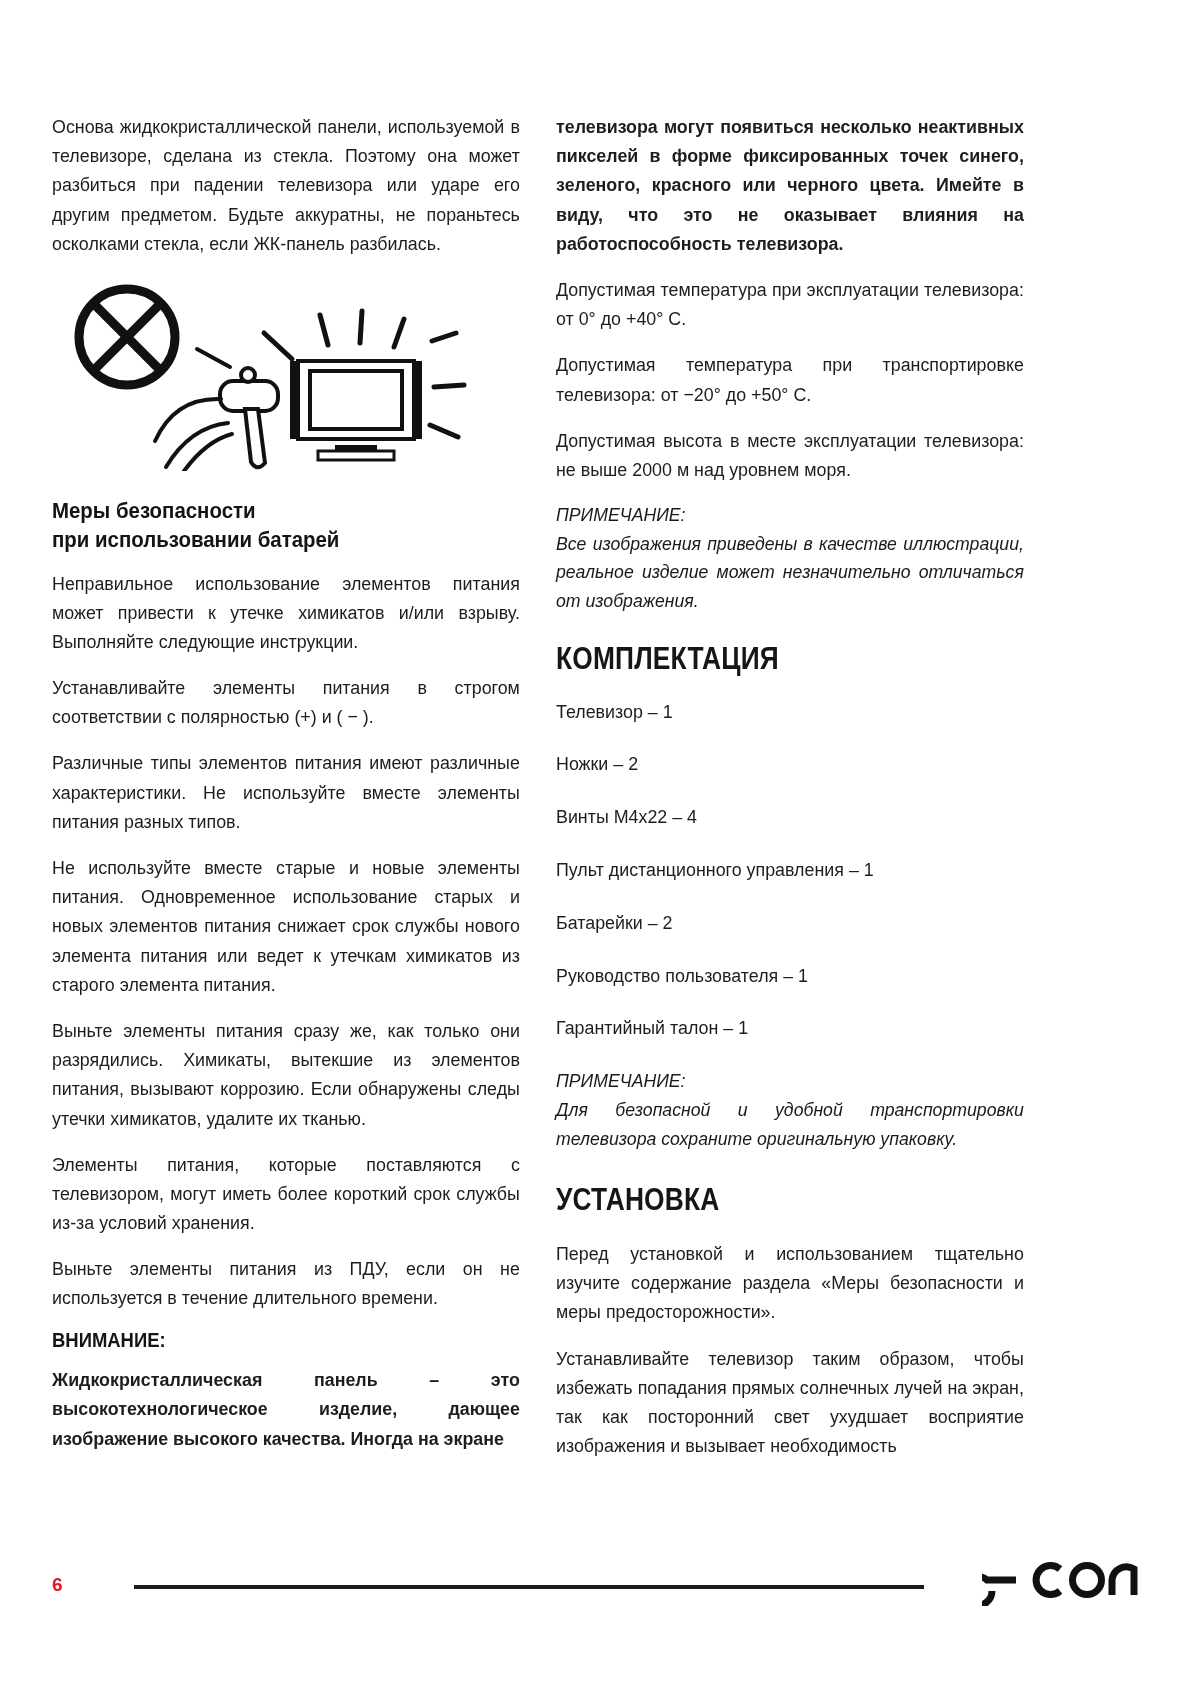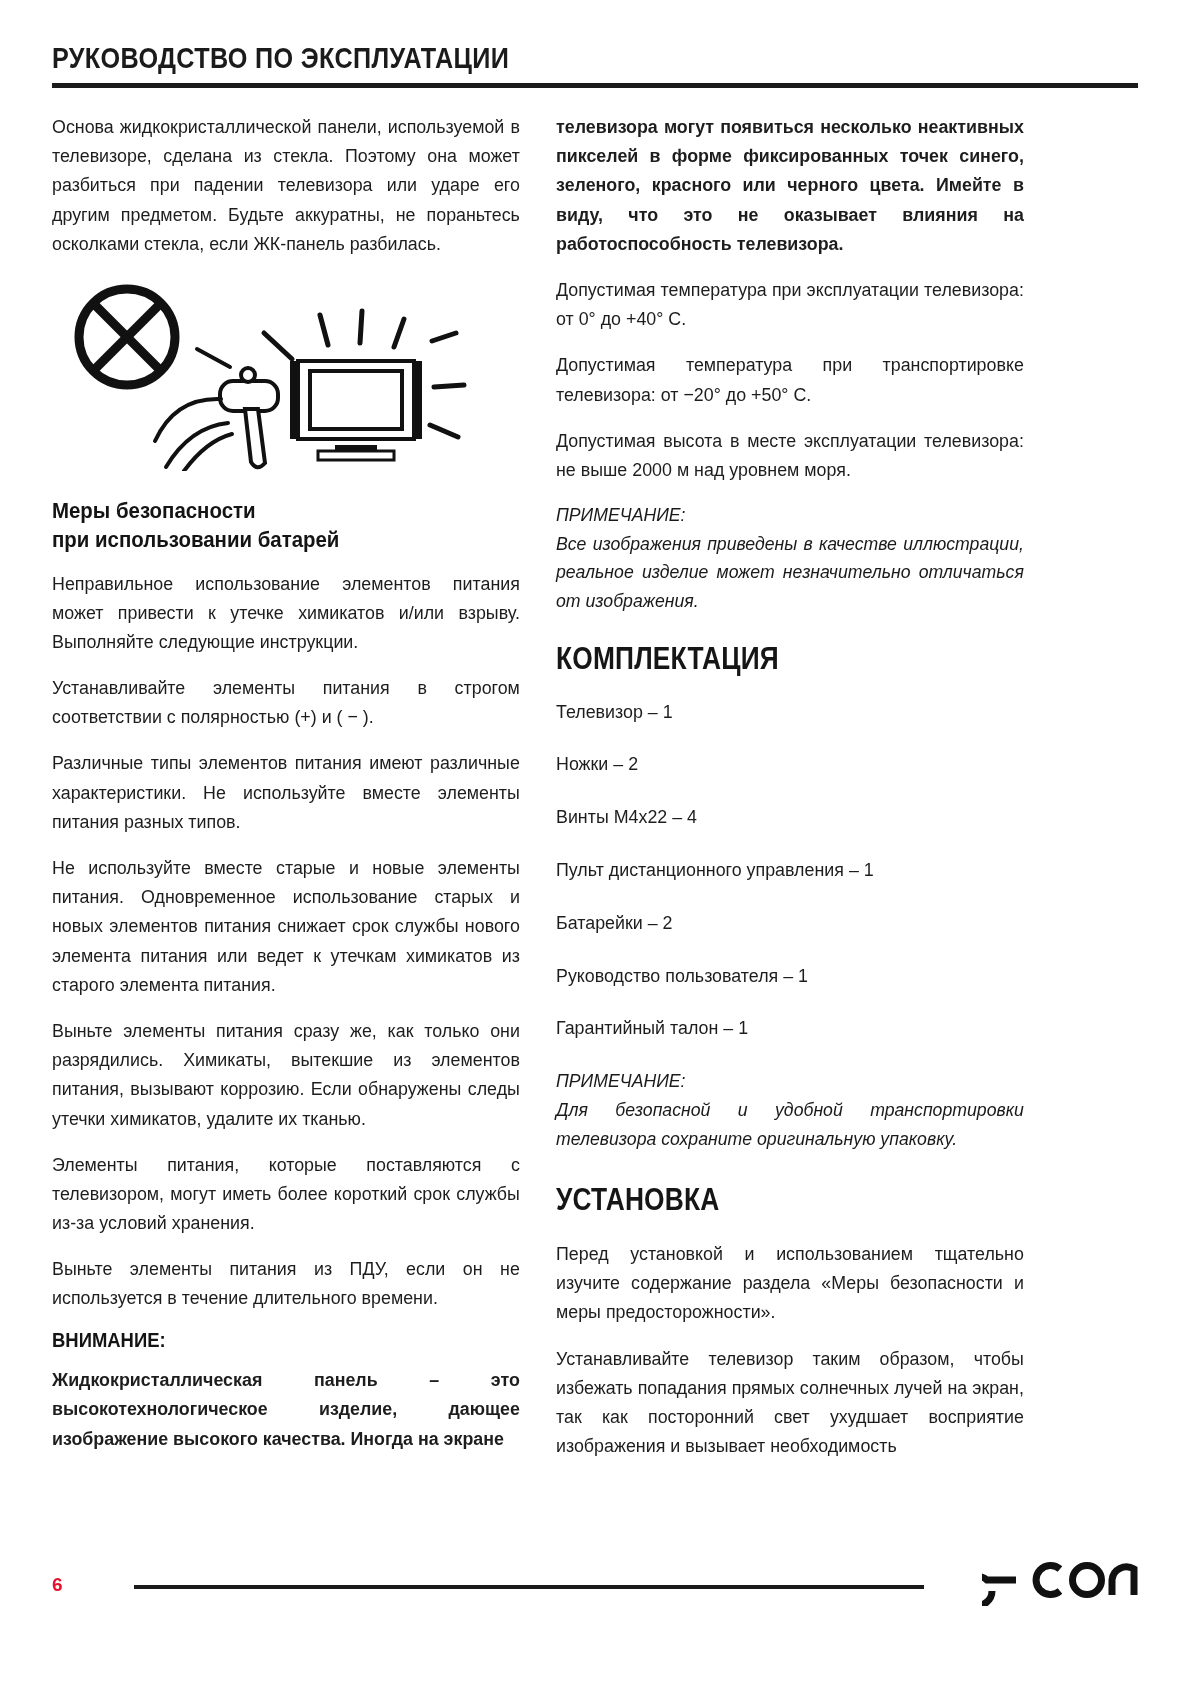--- a/index.html
+++ b/index.html
@@ -179,24 +179,20 @@
     top: -8px;
     width: 156px;
     height: 52px;
   }
 </style>
 </head>
 <body>
 
 <div class="page">
 
-  <div class="header">
-    <div class="header-title">РУКОВОДСТВО ПО ЭКСПЛУАТАЦИИ</div>
-    <div class="header-rule"></div>
-  </div>
 
   <div class="columns">
 
     <div class="col">
 
       <p class="body">Основа жидкокристаллической панели, используемой в телевизоре, сделана из стекла. Поэтому она может разбиться при падении телевизора или ударе его другим предметом. Будьте аккуратны, не пораньтесь осколками стекла, если ЖК-панель разбилась.</p>
 
       <div class="figure">
         <svg width="468" height="196" viewBox="0 0 468 196" xmlns="http://www.w3.org/2000/svg">
 

